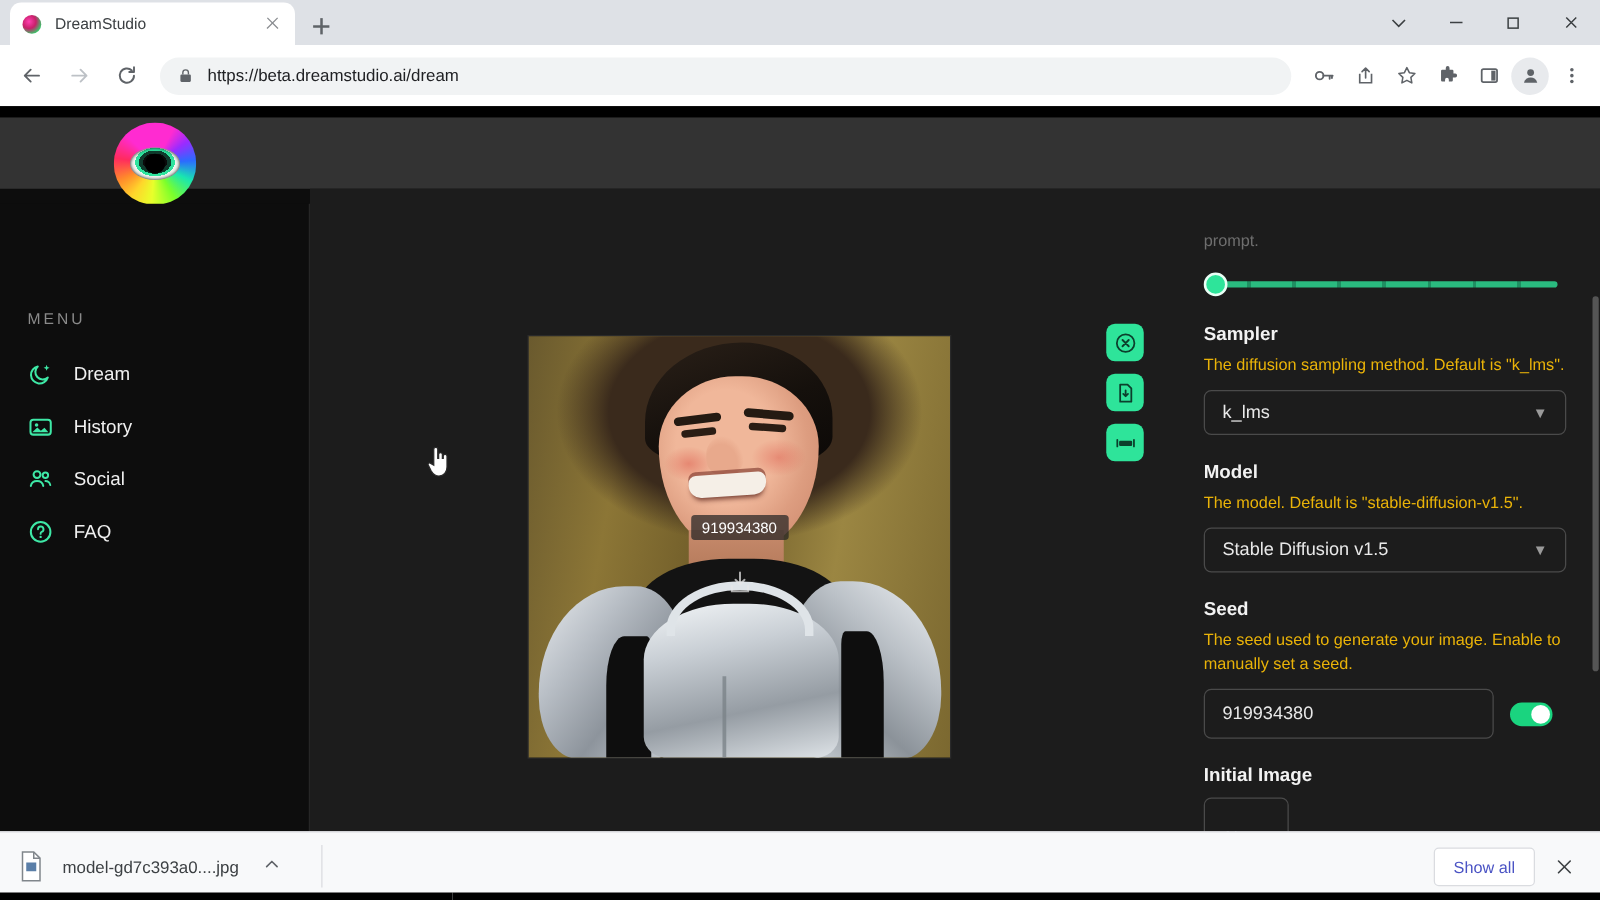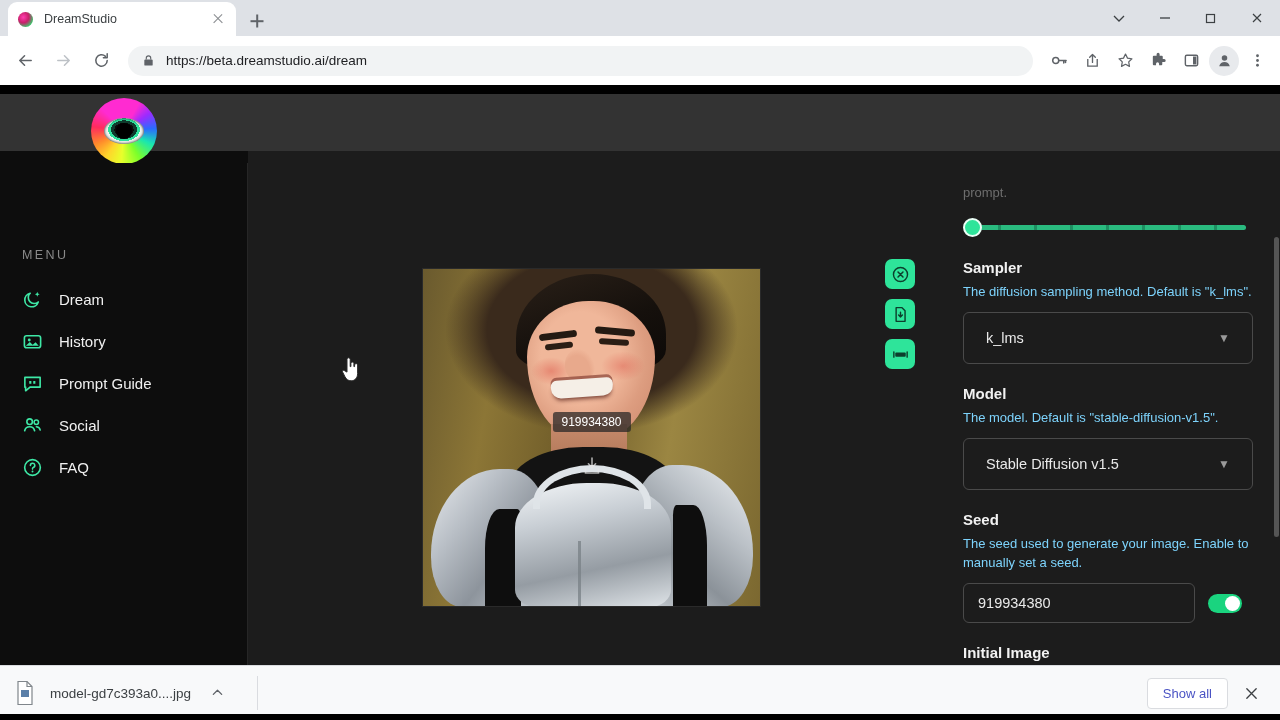--- a/index.html
+++ b/index.html
@@ -231,24 +231,24 @@
   .slider-track {
     position: absolute; left: 2px; top: 9px; width: 281px; height: 5px;
     background: repeating-linear-gradient(90deg, #2aba7f 0 33px, #1e8f62 33px 36px);
     border-radius: 3px;
   }
   .slider-knob {
     position: absolute; left: 0px; top: 2px; width: 19px; height: 19px;
     border-radius: 50%; background: #2ee49a; border: 2px solid #eafff6;
   }
   .sec-title { color: #f2f2f2; font-size: 15px; font-weight: bold; margin-top: 21px; }
-  .sec-desc { color: #7dd3fc; font-size: 13px; line-height: 19px; margin-top: 6px; }
+  .sec-desc { color: #eab308; font-size: 13px; line-height: 19px; margin-top: 6px; }
   .select-box {
-    margin-top: 11px; height: 52px; border: 1px solid #4a4a4a; border-radius: 6px;
-    display: flex; align-items: center; padding: 0 22px; justify-content: space-between;
+    margin-top: 11px; height: 36px; border: 1px solid #4a4a4a; border-radius: 6px;
+    display: flex; align-items: center; padding: 0 14px; justify-content: space-between;
     background: #1c1c1c;
   }
   .select-val { color: #e9e9e9; font-size: 14.5px; }
   .chev { color: #9a9a9a; font-size: 12px; }
   .seed-row { margin-top: 11px; display: flex; align-items: center; }
   .seed-input {
     width: 232px; height: 40px; border: 1px solid #4a4a4a; border-radius: 6px;
     display: flex; align-items: center; padding: 0 14px; color: #e9e9e9; font-size: 14.5px;
   }
   .toggle {
@@ -439,29 +439,20 @@
         <span class="menu-icon">
           <svg width="21" height="21" viewBox="0 0 22 22">
               <rect x="2.5" y="5" width="17" height="12.5" rx="2.4" fill="none" stroke="#3ee8a6" stroke-width="1.7"></rect>
               <circle cx="7.6" cy="9.4" r="1.5" fill="#3ee8a6"></circle>
               <path d="M4 15.5l4.2-4 3 2.8 3-2.6 3.3 3.8z" fill="#3ee8a6"></path>
             </svg>
         </span>
         <span class="menu-label">History</span>
       </div>
 
-      <div class="menu-item">
-        <span class="menu-icon">
-          <svg width="21" height="21" viewBox="0 0 22 22">
-              <path d="M3 4.6h16v10.2H8.4L3.8 18.6v-3.8H3z" fill="none" stroke="#3ee8a6" stroke-width="1.7" stroke-linejoin="round"></path>
-              <path d="M7.6 8.3h2.2v2.9H7.6zM11.8 8.3H14v2.9h-2.2z" fill="#3ee8a6"></path>
-            </svg>
-        </span>
-        <span class="menu-label">Prompt Guide</span>
-      </div>
 
       <div class="menu-item">
         <span class="menu-icon">
           <svg width="21" height="21" viewBox="0 0 22 22">
               <circle cx="8" cy="7" r="2.9" fill="none" stroke="#3ee8a6" stroke-width="1.7"></circle>
               <circle cx="15" cy="7.6" r="2.3" fill="none" stroke="#3ee8a6" stroke-width="1.6"></circle>
               <path d="M2.8 16.5c.5-2.8 2.6-4.2 5.2-4.2s4.7 1.4 5.2 4.2" fill="none" stroke="#3ee8a6" stroke-width="1.7" stroke-linecap="round"></path>
               <path d="M15 12.4c2.1 0 3.6 1.2 4.1 3.4" fill="none" stroke="#3ee8a6" stroke-width="1.6" stroke-linecap="round"></path>
             </svg>
         </span>

